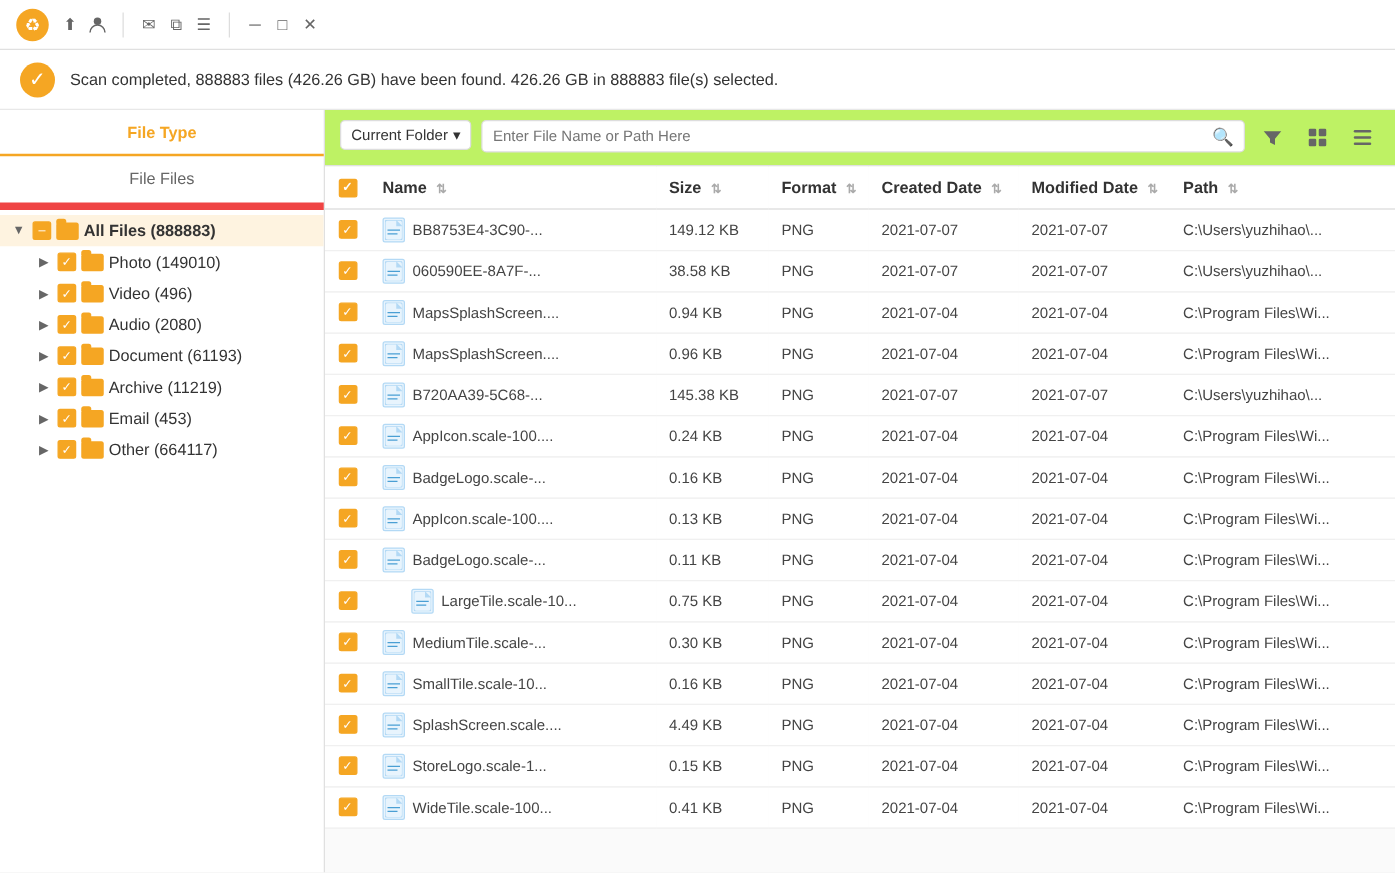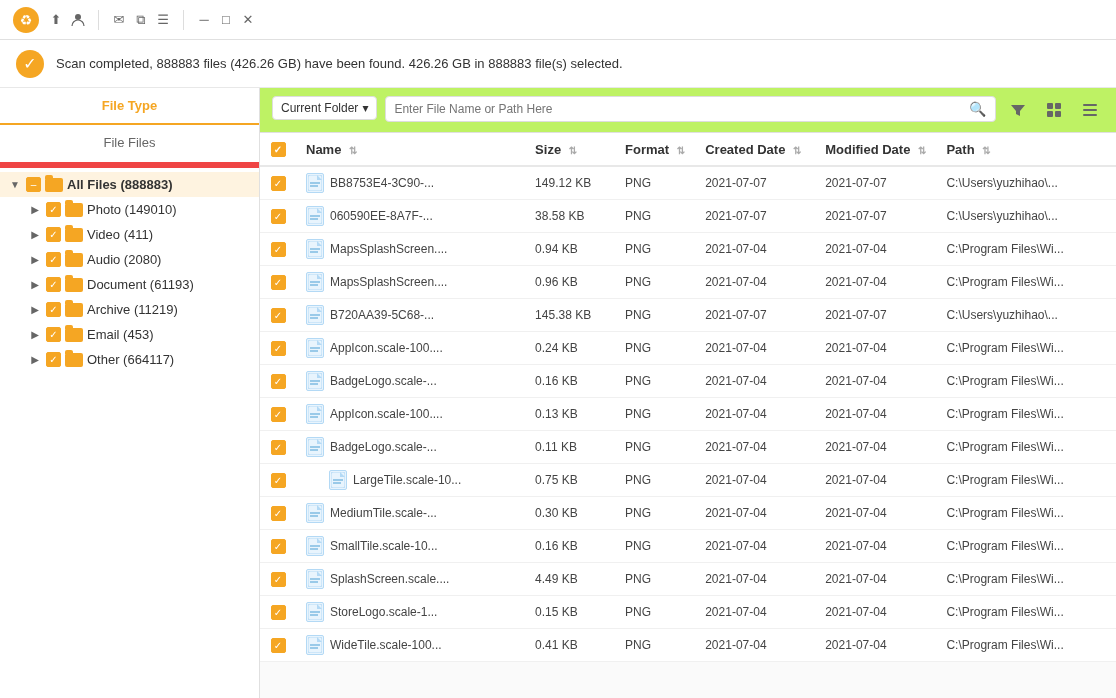--- a/index.html
+++ b/index.html
@@ -166,21 +166,21 @@
         <div class="tree-arrow">▶</div>
         <div class="tree-checkbox">✓</div>
         <div class="tree-folder-icon"></div>
         <span class="tree-label">Photo (149010)</span>
       </div>
 
       <div class="tree-item" style="padding-left:28px;">
         <div class="tree-arrow">▶</div>
         <div class="tree-checkbox">✓</div>
         <div class="tree-folder-icon"></div>
-        <span class="tree-label">Video (411)</span>
+        <span class="tree-label">Video (496)</span>
       </div>
 
       <div class="tree-item" style="padding-left:28px;">
         <div class="tree-arrow">▶</div>
         <div class="tree-checkbox">✓</div>
         <div class="tree-folder-icon"></div>
         <span class="tree-label">Audio (2080)</span>
       </div>
 
       <div class="tree-item" style="padding-left:28px;">

